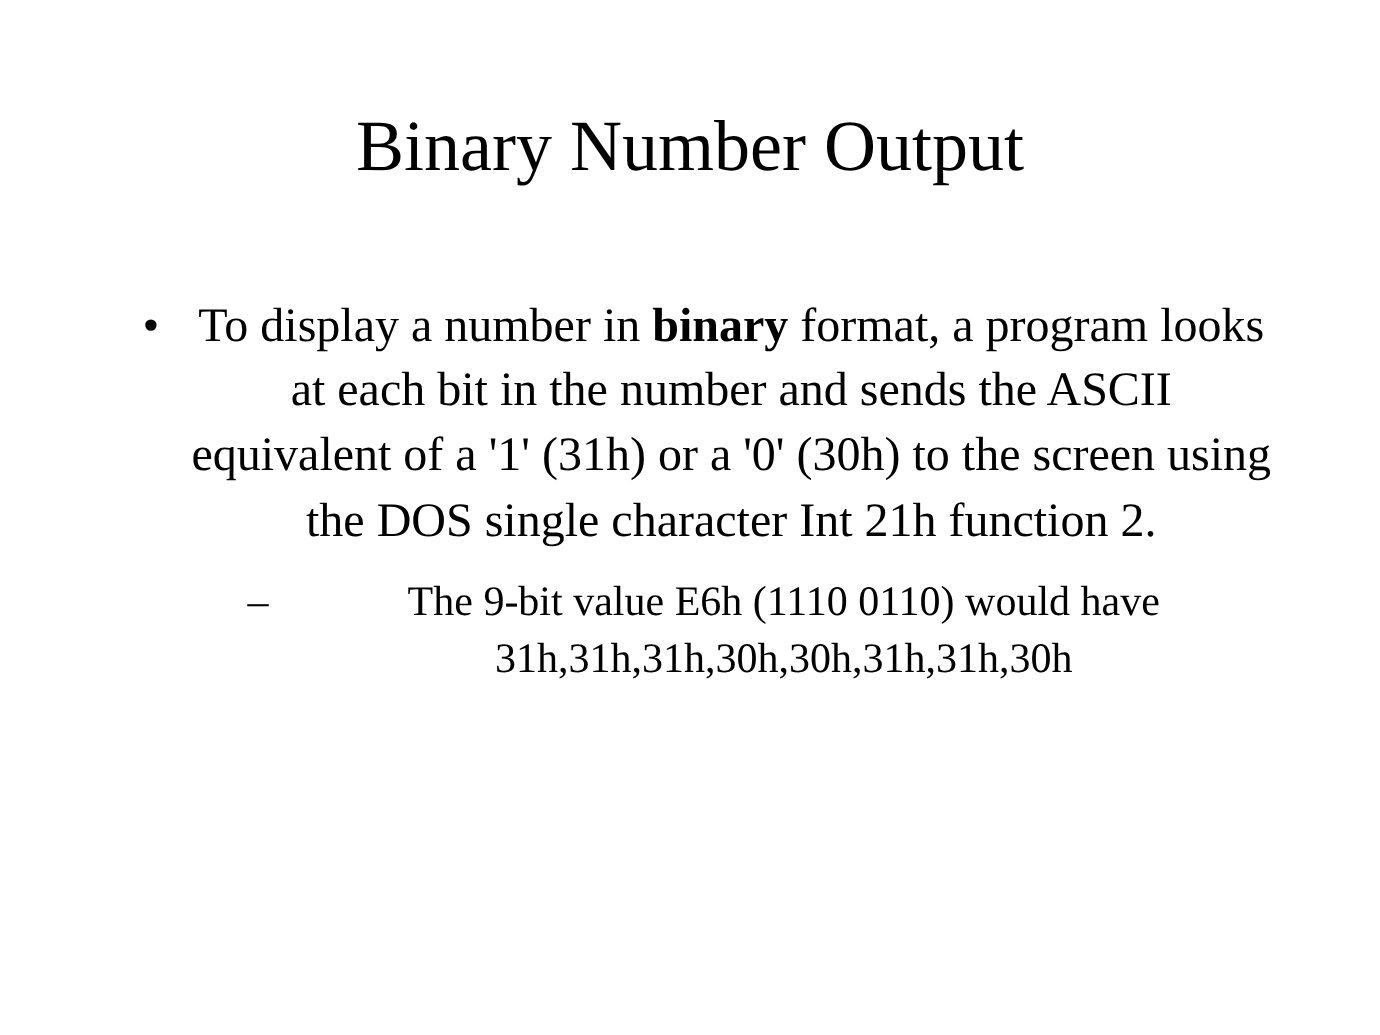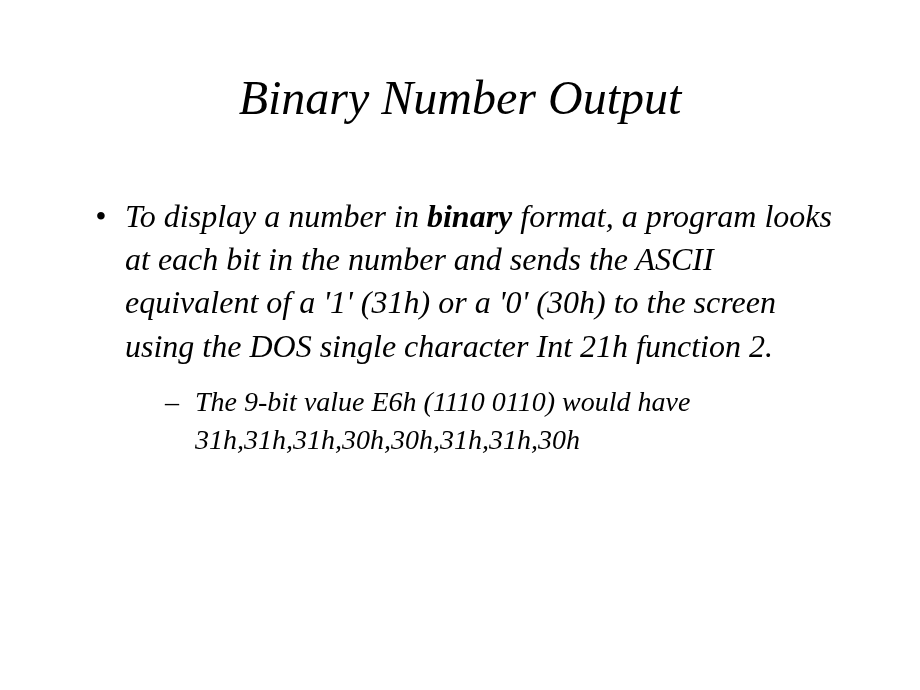--- a/index.html
+++ b/index.html
@@ -1,39 +1,39 @@
 <!DOCTYPE html>
 <html><head>
   <meta charset="utf-8">
   <style>
     * {
       margin: 0;
       padding: 0;
       box-sizing: border-box;
-      font-style: italic;
     }
     body {
       width: 920px;
       height: 690px;
       background: #ffffff;
       font-family: "Times New Roman", Times, serif;
       color: #000000;
       padding: 50px 70px;
       position: relative;
     }
     .title {
       font-size: 48px;
       font-weight: normal;
       text-align: center;
       margin-top: 20px;
       margin-bottom: 70px;
     }
     .bullet-list {
       list-style: none;
       padding-left: 20px;
+      text-align: center;
     }
     .bullet-item {
       position: relative;
       padding-left: 35px;
       font-size: 32px;
       line-height: 1.35;
       margin-bottom: 15px;
     }
     .bullet-item::before {
       content: "•";

